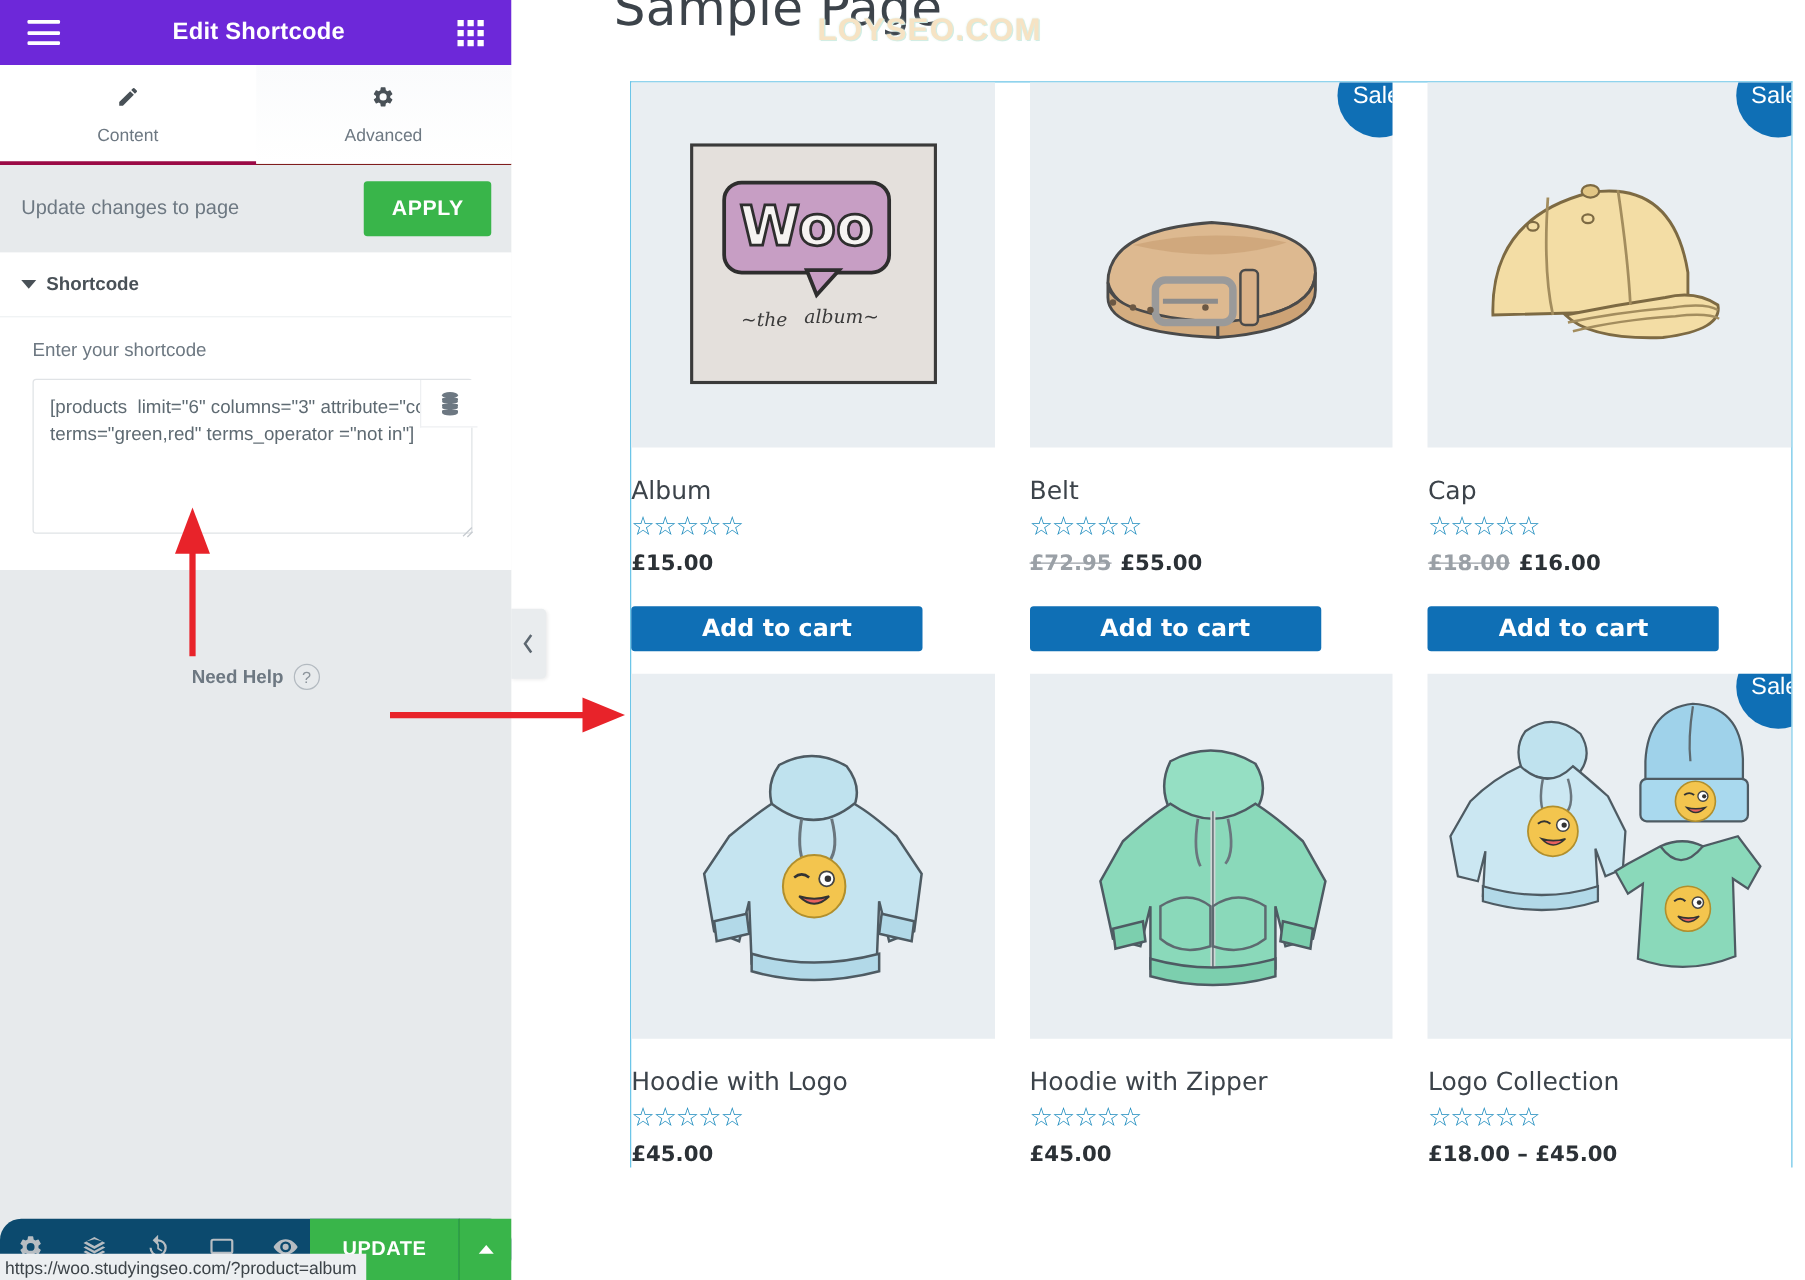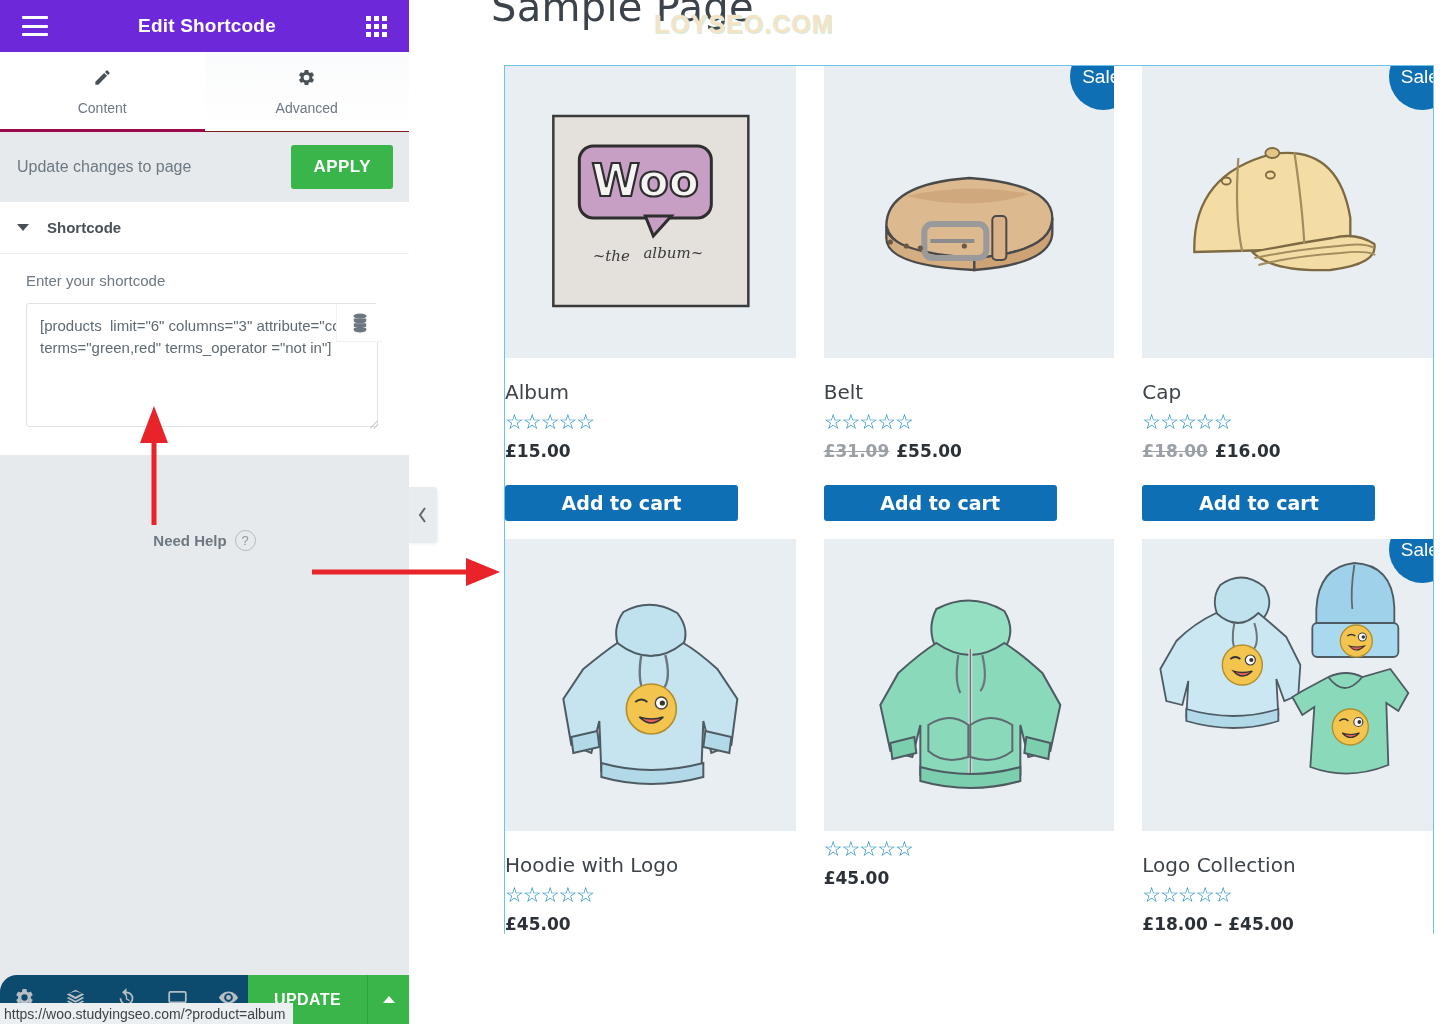--- a/index.html
+++ b/index.html
@@ -47,21 +47,21 @@
   }
   #apply-row .label { font-size: 16px; color: #6d7882; }
   #apply-btn {
     background: #39b54a; color: #fff; border: none; border-radius: 3px;
     font-size: 17px; font-weight: bold; letter-spacing: .5px;
     padding: 12px 22px; cursor: pointer; font-family: inherit;
   }
 
   #section-head {
     background: #fff; height: 52px; flex: 0 0 52px;
-    display: flex; align-items: center; gap: 18px; padding: 4px 17px;
+    display: flex; align-items: center; gap: 8px; padding: 4px 17px;
     border-bottom: 1px solid #eceff1; cursor: pointer;
   }
   #section-head .caret { width: 0; height: 0; border-left: 6px solid transparent; border-right: 6px solid transparent; border-top: 7px solid #495157; }
   #section-head .name { font-size: 15px; font-weight: bold; color: #495157; }
 
   #control-area { background: #fff; padding: 18px 26px 24px 26px; flex: 0 0 auto; }
   #control-label { font-size: 15px; color: #6d7882; margin-bottom: 14px; }
   #shortcode-wrap { position: relative; }
   #shortcode-input {
     width: 352px; height: 124px;
@@ -207,21 +207,21 @@
         <rect x="168" y="150" width="14" height="44" rx="4" fill="#d9b188" stroke="#4a4a4a" stroke-width="2"></rect>
         <circle cx="66" cy="176" r="2.6" fill="#6b5844"></circle>
                 <circle cx="82" cy="180" r="2.6" fill="#6b5844"></circle>
         <circle cx="96" cy="182" r="2.6" fill="#6b5844"></circle>
                 <circle cx="140" cy="180" r="2.6" fill="#6b5844"></circle>
       </svg>
               <div class="sale-badge">Sale!</div>
             </div>
             <div class="p-name">Belt</div>
             <div class="stars">☆☆☆☆☆</div>
-            <div class="price"><span class="old">£31.09</span><span>£55.00</span></div>
+            <div class="price"><span class="old">£72.95</span><span>£55.00</span></div>
             <button class="addcart">Add to cart</button>
           </div>
           <div class="product">
             <div class="thumb">
       <svg viewBox="0 0 290 292" preserveAspectRatio="xMidYMid meet">
         <path d="M52 186 Q50 108 130 88 Q196 78 208 152 L208 182 Z" fill="#f3dda5" stroke="#7d6a43" stroke-width="2.3"></path>
         <path d="M110 186 Q130 206 188 204 Q236 198 232 178 Q214 166 190 172 Q150 178 110 186 Z" fill="#f3dda5" stroke="#7d6a43" stroke-width="2.3"></path>
         <path d="M112 192 Q150 184 196 180 Q222 176 232 182" fill="none" stroke="#a38d5e" stroke-width="2"></path>
         <path d="M116 199 Q152 190 198 187 Q224 184 233 189" fill="none" stroke="#a38d5e" stroke-width="2"></path>
         <path d="M96 92 Q92 150 100 186" fill="none" stroke="#a38d5e" stroke-width="2.2"></path>
@@ -267,20 +267,21 @@
         <line x1="146" y1="110" x2="146" y2="244" stroke="#5d6a70" stroke-width="1.2"></line>
         <path d="M134 116 q-4 26 2 38" fill="none" stroke="#6a767e" stroke-width="2.2"></path>
         <path d="M158 116 q6 26 -2 36" fill="none" stroke="#6a767e" stroke-width="2.2"></path>
         <path d="M104 186 q22 -14 40 0 l0 32 q-24 8 -40 -6 z" fill="none" stroke="#5d6a70" stroke-width="2"></path>
         <path d="M188 186 q-22 -14 -42 0 l0 32 q24 8 42 -6 z" fill="none" stroke="#5d6a70" stroke-width="2"></path>
         <path d="M96 228 Q146 242 196 228 L196 242 Q146 256 96 242 Z" fill="#7ccfae" stroke="#4e5b63" stroke-width="2"></path>
         <path d="M66 204 L90 198 L92 214 L68 220 Z" fill="#7ccfae" stroke="#4e5b63" stroke-width="2"></path>
         <path d="M202 198 L226 204 L224 220 L200 214 Z" fill="#7ccfae" stroke="#4e5b63" stroke-width="2"></path>
       </svg>
             </div>
+            <div class="p-name">Hoodie with Zipper</div>
             <div class="stars">☆☆☆☆☆</div>
             <div class="price"><span>£45.00</span></div>
           </div>
           <div class="product">
             <div class="thumb">
       <svg viewBox="0 0 290 292" preserveAspectRatio="xMidYMid meet">
         <g>
           <path d="M78 46 Q100 30 122 48 Q132 64 122 78 Q98 90 76 78 Q68 60 78 46 Z" fill="#bfe2ee" stroke="#4e5b63" stroke-width="1.8"></path>
           <path d="M74 74 Q52 84 34 102 L18 130 L24 162 L40 166 L46 142 L44 178 Q92 190 136 176 L134 140 L142 162 L156 156 L158 126 L144 98 Q126 82 116 74 Q96 94 74 74 Z" fill="#cbe7f2" stroke="#4e5b63" stroke-width="1.8"></path>
           <path d="M44 170 Q92 184 136 170 L136 182 Q92 196 44 182 Z" fill="#b2d9e8" stroke="#4e5b63" stroke-width="1.8"></path>

